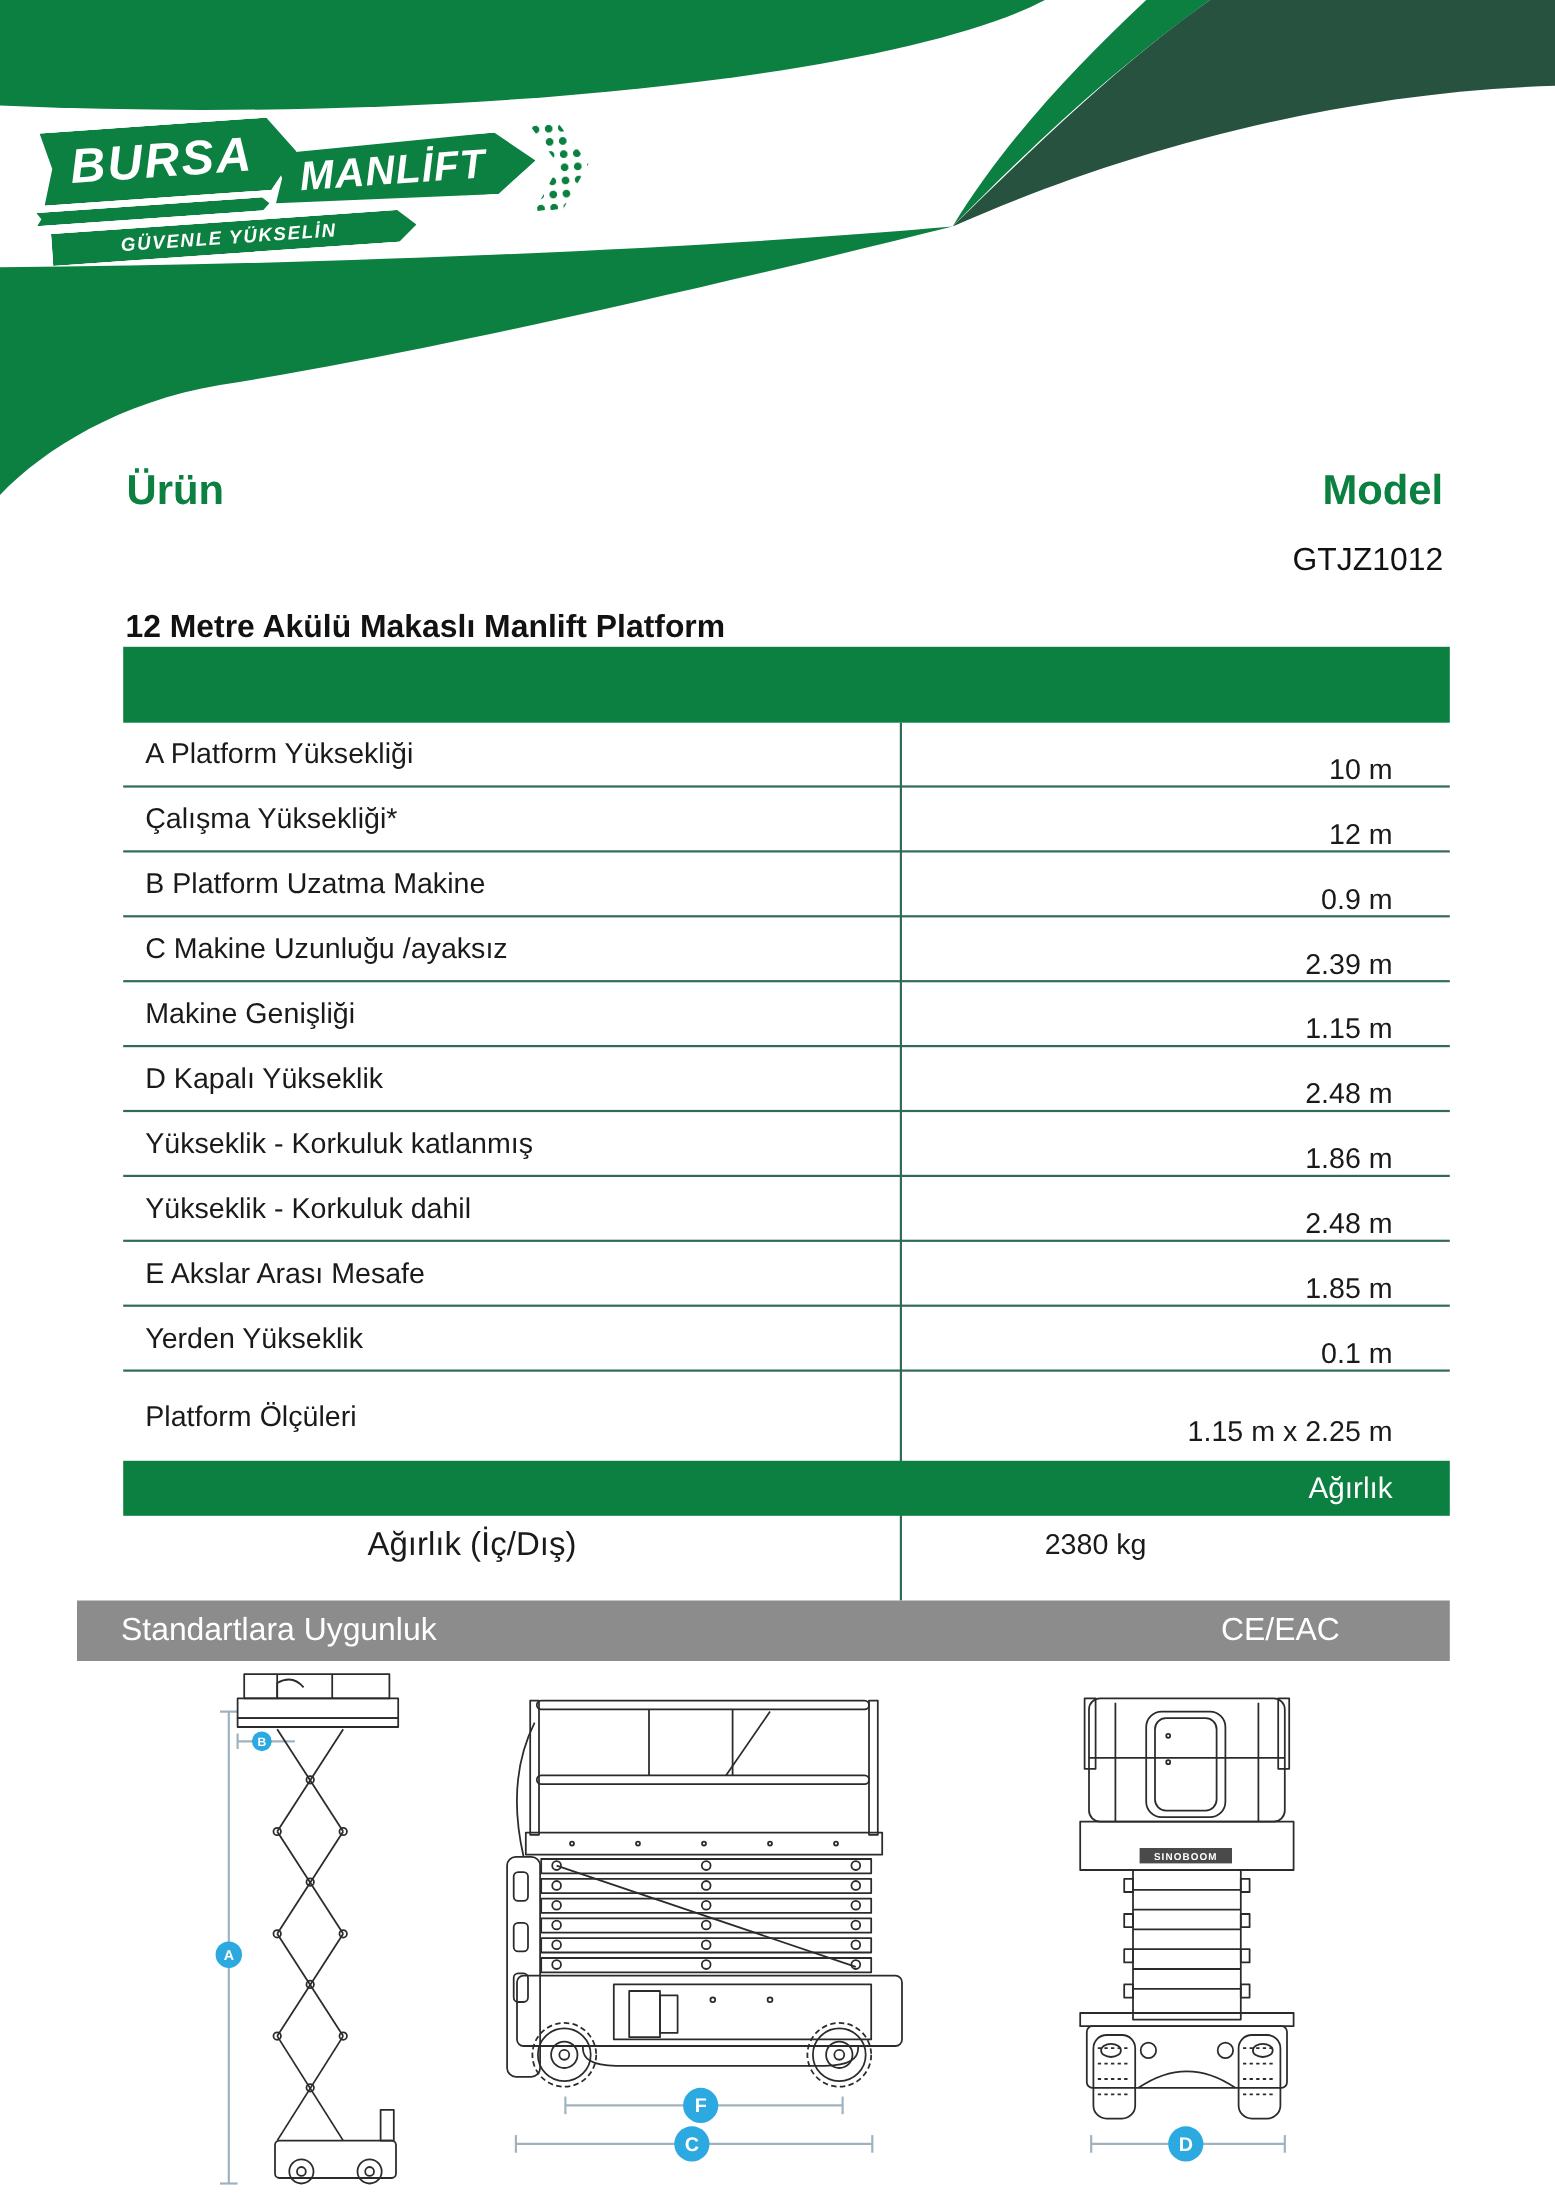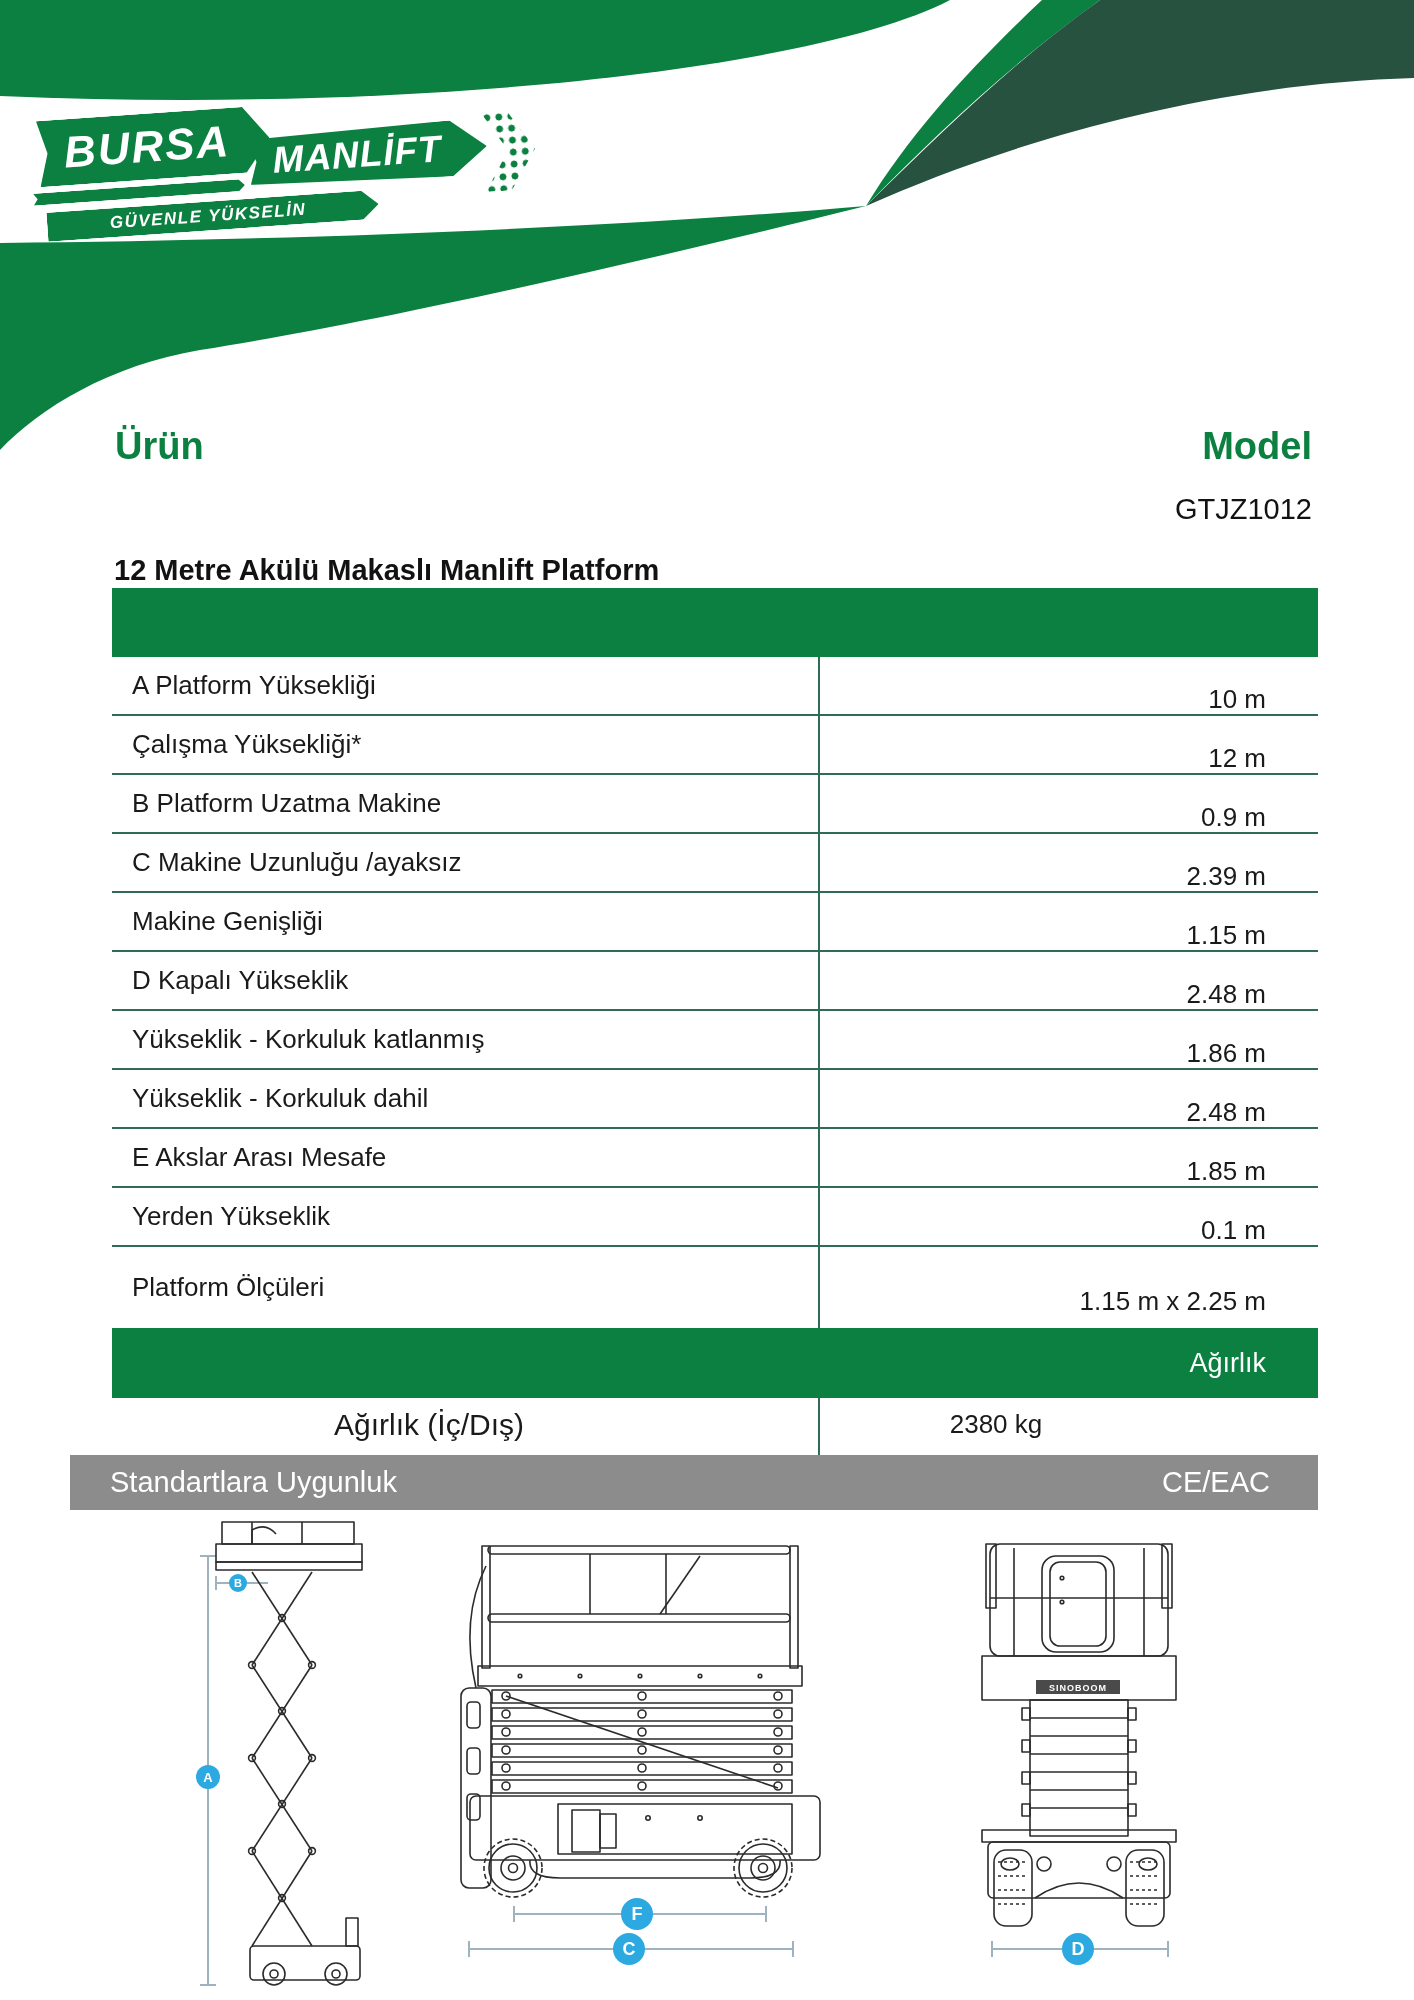--- a/index.html
+++ b/index.html
@@ -35,30 +35,30 @@
   .sub-code{position:absolute;top:493px;right:102px;font-size:29px;font-weight:500;color:#121212;text-align:right;}
   
   .spec{position:absolute;left:112px;top:588px;width:1206px;}
   .spec .headbar{height:69px;background:#0b8040;}
   .spec .divider{position:absolute;left:706px;top:69px;height:798px;width:2px;background:#2f6b55;}
   .rowlist{position:relative;}
   .srow{display:flex;align-items:center;height:59px;border-bottom:2px solid #2f6b55;box-sizing:border-box;}
   .srow:last-child{height:81px;border-bottom:none;}
   .srow .lbl{flex:0 0 594px;padding-left:20px;font-size:26px;font-weight:500;}
   .srow .val{flex:1;text-align:right;padding-right:52px;font-size:26px;font-weight:500;margin-top:27px;}
-  .weightbar{position:relative;height:70px;background:#0b8040;display:flex;align-items:center;justify-content:flex-end;}
+  .weightbar{position:relative;height:50px;background:#0b8040;display:flex;align-items:center;justify-content:flex-end;}
   .weightbar span{color:#fff;font-size:27px;font-weight:500;padding-right:52px;}
   .wrow{display:flex;align-items:center;height:53px;}
   .wrow .lbl{flex:0 0 594px;padding-left:20px;font-size:30px;font-weight:500;text-align:center;}
   .wrow .val{flex:1;text-align:center;padding-right:52px;font-size:26px;font-weight:500;}
   
   .graybar{position:absolute;left:70px;top:1455px;width:1248px;height:55px;background:#8c8c8c;
     display:flex;align-items:center;justify-content:space-between;color:#fff;gap:12px;}
   .graybar .gl{padding-left:40px;font-size:29px;font-weight:500;}
-  .graybar .gv{padding-right:48px;font-size:29px;font-weight:500;}
+  .graybar .gv{padding-right:100px;font-size:29px;font-weight:500;}
   
   .drw{position:absolute;left:0;top:1510px;}
   .drw text.badge{fill:#fff;font-weight:700;text-anchor:middle;font-family:"Liberation Sans",sans-serif;}
   .drw text.brand{fill:#ffffff;font-size:9px;font-weight:700;letter-spacing:1px;text-anchor:middle;font-family:"Liberation Sans",sans-serif;}
 </style>
 </head>
 <body>
 
 <div class="page">
 

